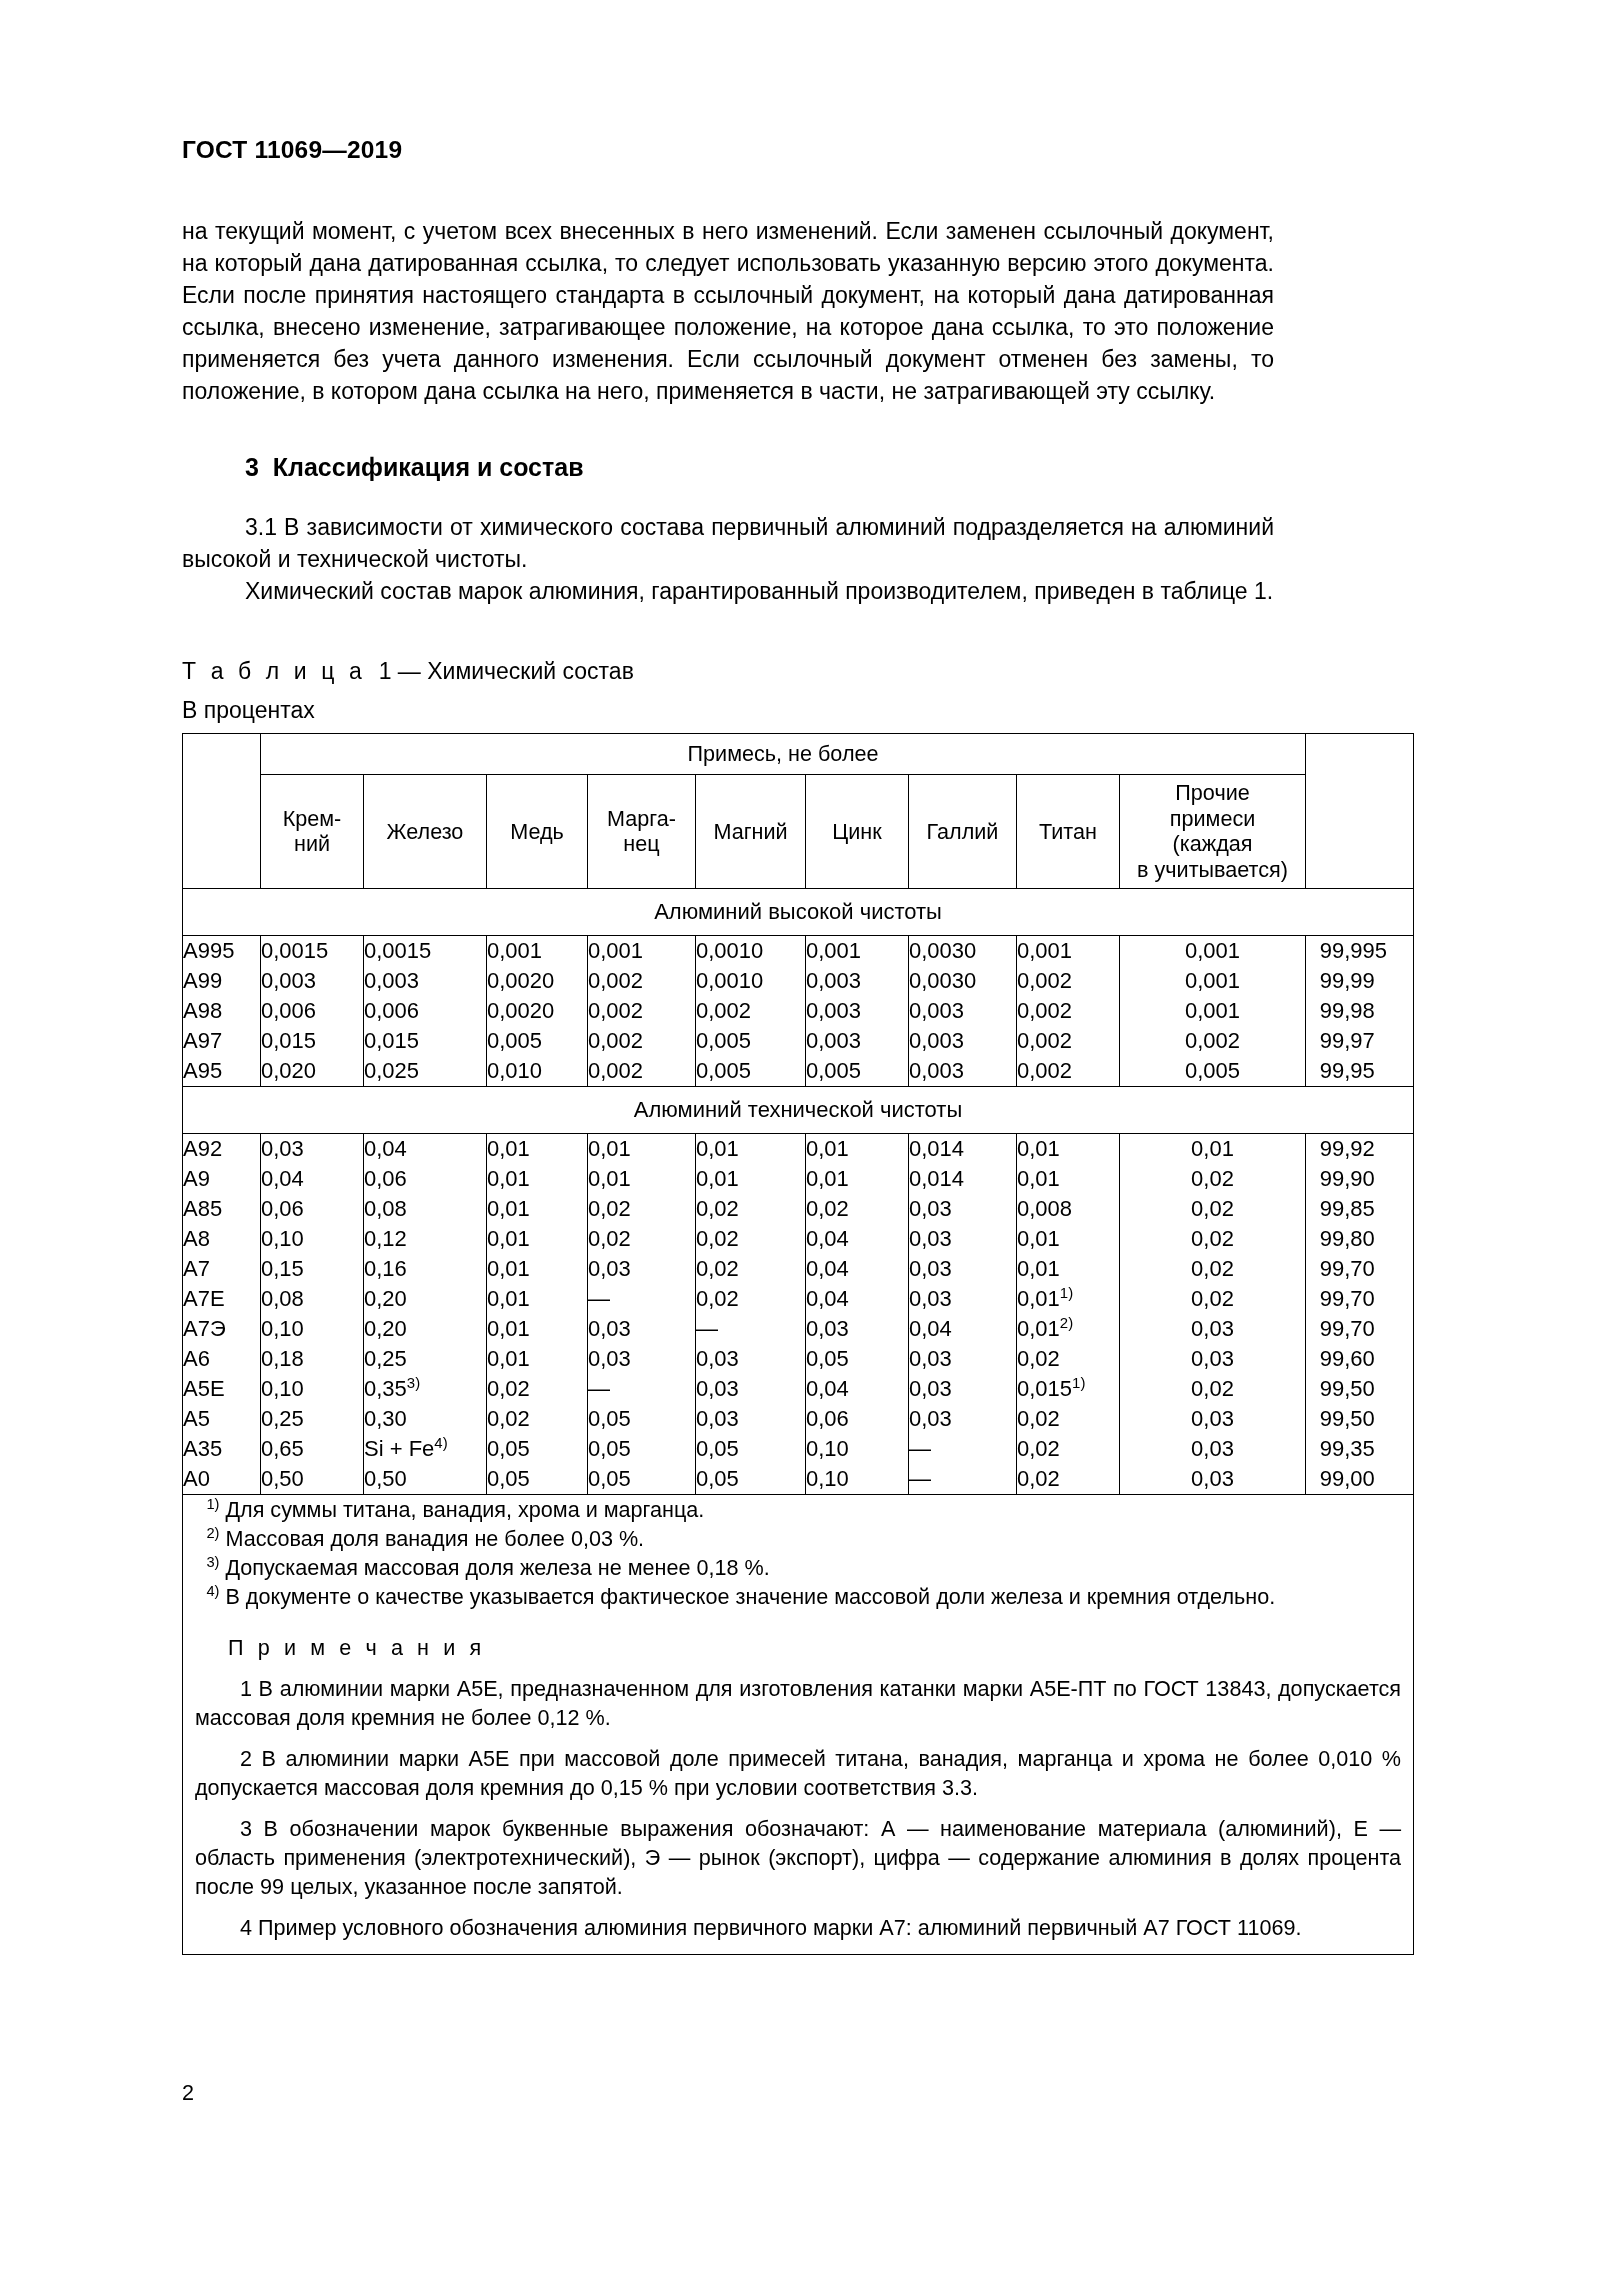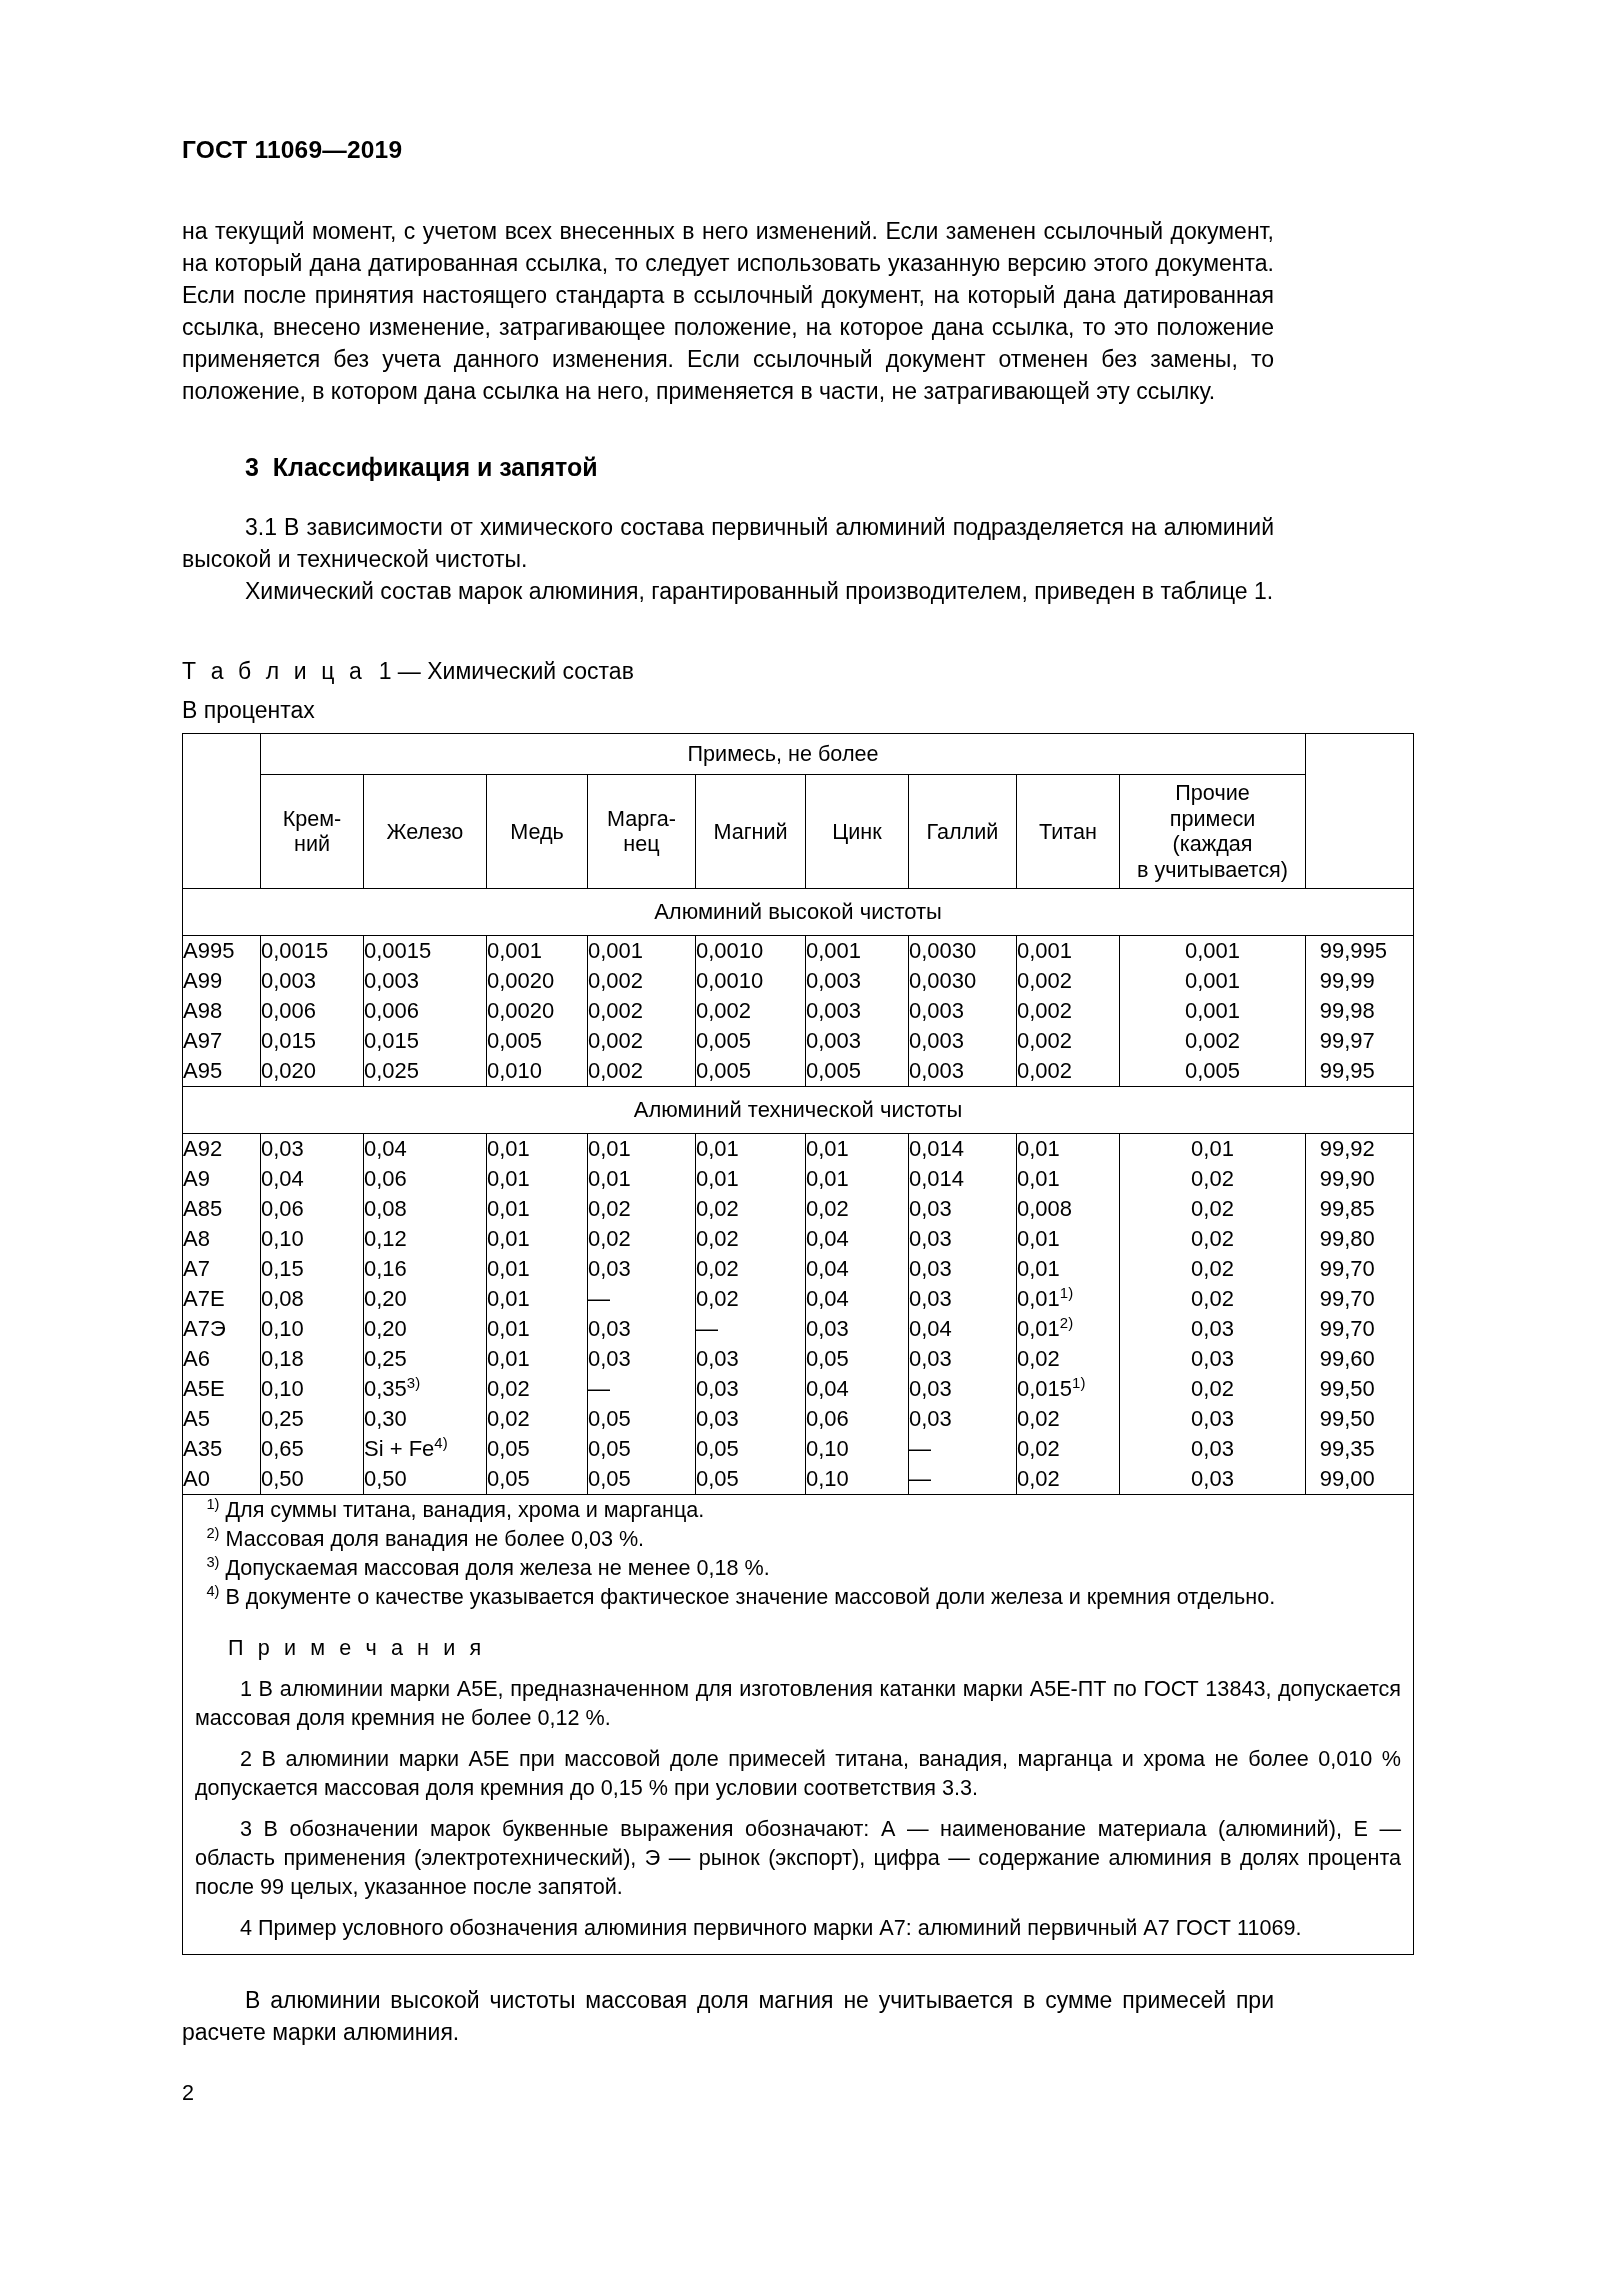--- a/index.html
+++ b/index.html
@@ -161,21 +161,21 @@
 <body>
 
 <div class="page">
   <div class="content">
 
     <div class="doc-header">ГОСТ 11069—2019</div>
 
     <p class="body-text">на текущий момент, с учетом всех внесенных в него изменений. Если заменен ссылочный документ, на который дана датированная ссылка, то следует использовать указанную версию этого документа. Если после принятия настоящего стандарта в ссылочный документ, на который дана датированная ссылка, внесено изменение, затрагивающее положение, на которое дана ссылка, то это положение применяется без учета данного изменения. Если ссылочный документ отменен без замены, то положение, в котором дана ссылка на него, применяется в части, не затрагивающей эту ссылку.</p>
 
     <h2 class="section-title">
-      <span>3</span>&nbsp;&nbsp;<span>Классификация и запятой</span>
+      <span>3</span>&nbsp;&nbsp;<span>Классификация и состав</span>
     </h2>
 
     <p class="body-text indent">3.1 В зависимости от химического состава первичный алюминий подразделяется на алюминий высокой и технической чистоты.</p>
     <p class="body-text indent">Химический состав марок алюминия, гарантированный производителем, приведен в таблице 1.</p>
 
     <div class="table-caption">
       <span class="spaced">Т а б л и ц а</span>&nbsp;&nbsp;<span>1</span>&nbsp;<span>—</span>&nbsp;<span>Химический состав</span>
     </div>
 
     <div class="units-line">В процентах</div>
@@ -479,19 +479,18 @@
                 <p class="note-para">1 В алюминии марки А5Е, предназначенном для изготовления катанки марки А5Е-ПТ по ГОСТ 13843, допускается массовая доля кремния не более 0,12 %.</p>
                 <p class="note-para">2 В алюминии марки А5Е при массовой доле примесей титана, ванадия, марганца и хрома не более 0,010 % допускается массовая доля кремния до 0,15 % при условии соответствия 3.3.</p>
                 <p class="note-para">3 В обозначении марок буквенные выражения обозначают: А — наименование материала (алюминий), Е — область применения (электротехнический), Э — рынок (экспорт), цифра — содержание алюминия в долях процента после 99 целых, указанное после запятой.</p>
                 <p class="note-para">4 Пример условного обозначения алюминия первичного марки А7: алюминий первичный А7 ГОСТ 11069.</p>
               </div>
           </td>
         </tr>
       </tbody>
     </table>
 
-    <p class="after-table indent">В алюминии высокой чистоты массовая доля магния не учитывается в сумме примесей при расчете марки алюминия.</p>
 
   </div>
 
   <div class="page-number">2</div>
 </div>
 
 
 </body></html>

